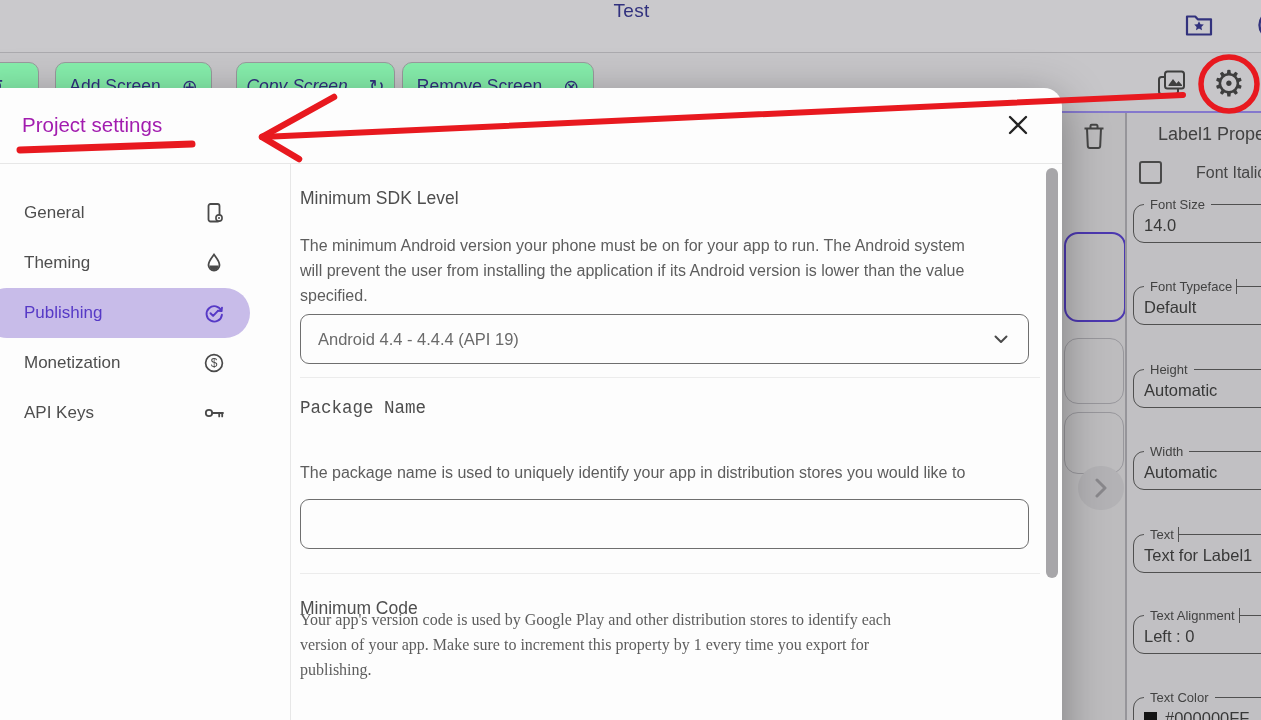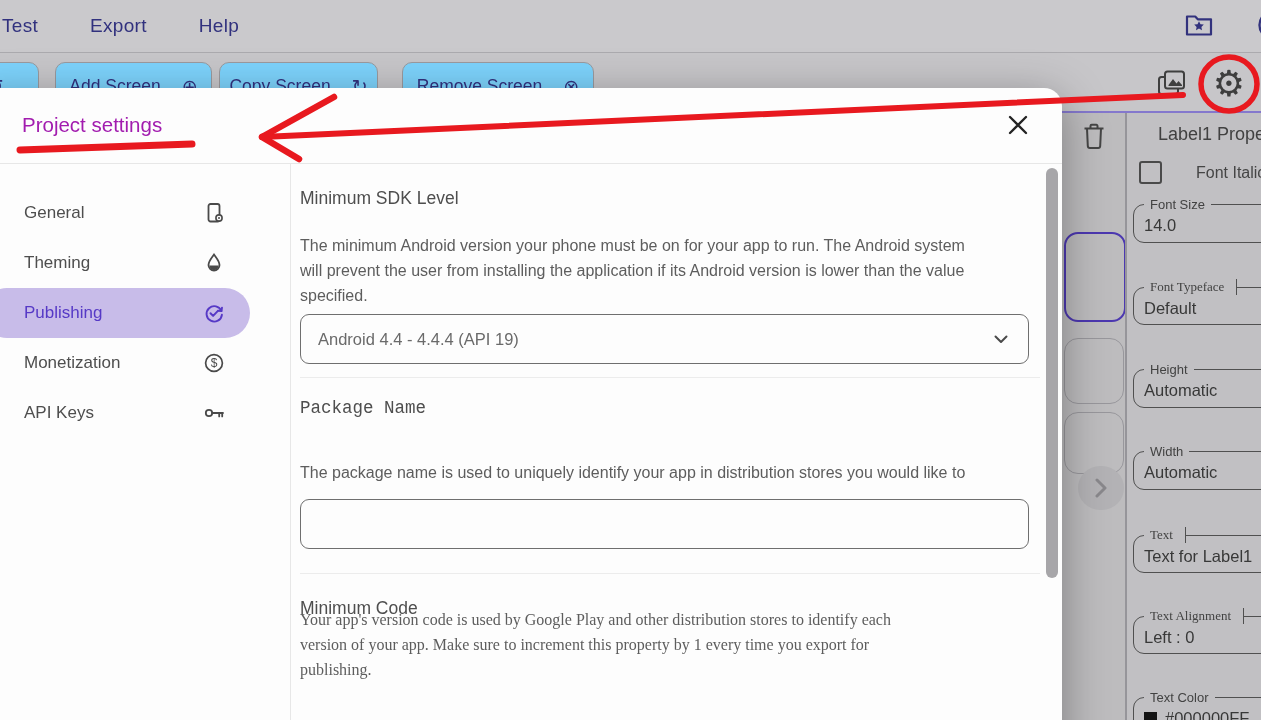--- a/index.html
+++ b/index.html
@@ -4,27 +4,27 @@
 <style>
   html,body{margin:0;padding:0;background:#888;}
   .stage{position:relative;width:1261px;height:720px;overflow:hidden;
          background:#bdbcbe;font-family:"Liberation Sans",sans-serif;
          -webkit-font-smoothing:antialiased;}
   .abs{position:absolute;}
 
   
   .topbar{position:absolute;left:0;top:0;width:1261px;height:52px;
           background:#cac9cc;border-bottom:1px solid #abaaae;}
-  .menus{display:flex;align-items:center;height:100%;padding-left:2px;gap:52px;}
+  .menus{display:flex;align-items:center;height:100%;padding-left:2px;gap:52px;flex-direction:column;}
   .menu-item{font-size:19px;color:#31317e;letter-spacing:.3px;cursor:pointer;}
 
   
   .toolbar{position:absolute;left:0;top:53px;width:1261px;height:58px;
            background:#c7c6c9;border-bottom:2px solid #8478cd;}
-  .tbtn{position:absolute;top:9px;height:46px;background:#7dd3fc;
+  .tbtn{position:absolute;top:9px;height:46px;background:#86efac;
         border:1.6px solid #9b9a9e;border-radius:10px;
         display:flex;align-items:center;justify-content:center;gap:21px;
         color:#31317e;font-size:17.5px;cursor:pointer;white-space:nowrap;}
   .tbtn .glyph{font-family:"DejaVu Sans",sans-serif;font-size:19px;line-height:1;}
   .glyph-only{font-family:"DejaVu Sans",sans-serif;color:#31317e;}
 
   
   .frag{position:absolute;background:transparent;}
   .frag-purple{left:1064px;top:232px;width:58px;height:86px;
                border:2.5px solid #4c38b0;border-radius:14px;}
@@ -43,21 +43,21 @@
                white-space:nowrap;}
   .chk-row{position:absolute;left:12px;top:48px;display:flex;align-items:center;}
   .chk-box{width:19px;height:19px;border:2px solid #4a4a4a;border-radius:3px;
            background:transparent;cursor:pointer;}
   .chk-label{margin-left:34px;font-size:16px;color:#454545;white-space:nowrap;}
   fieldset.fld{position:absolute;left:6px;width:170px;height:44px;margin:0;
                border:1.6px solid #505050;border-radius:11px;padding:0;
                background:transparent;}
   fieldset.fld legend{margin-left:10px;padding:0 6px;font-size:13px;color:#424242;
                       white-space:nowrap;}
-  fieldset.fld.tick legend{border-right:1.6px solid #505050;padding-right:12px;font-family:Liberation Serif, serif;}
+  fieldset.fld.tick legend{border-right:1.6px solid #505050;padding-right:4px;}
   .fld .val{padding:4px 0 0 10px;font-size:16.5px;color:#383838;white-space:nowrap;
             display:flex;align-items:center;gap:8px;}
   .swatch{width:13px;height:13px;background:#141414;flex:0 0 auto;}
 
   
   .modal{position:absolute;left:-36px;top:88px;width:1098px;height:700px;
          background:#fdfdfd;border-radius:18px;
          box-shadow:0 10px 45px rgba(0,0,0,.35);z-index:5;}
   .m-header{position:absolute;top:0;left:0;right:0;height:75px;
             border-bottom:1px solid #e7e7e7;}
@@ -117,21 +117,21 @@
   </div>
 
   <div class="toolbar">
     <div class="tbtn" style="left:-48px;width:85px;">
       <span class="glyph">↺</span>
     </div>
     <div class="tbtn" style="left:55px;width:155px;">
       <span>Add Screen</span>
       <span class="glyph">⊕</span>
     </div>
-    <div class="tbtn" style="left:219px;width:157px;">
+    <div class="tbtn" style="left:236px;width:157px;font-style:italic;">
       <span>Copy Screen</span>
       <span class="glyph">↻</span>
     </div>
     <div class="tbtn" style="left:402px;width:190px;">
       <span>Remove Screen</span>
       <span class="glyph">⊗</span>
     </div>
   </div>
 
   <svg class="abs" style="left:1156px;top:68px;z-index:2;" width="34" height="32" viewBox="0 0 34 32">

